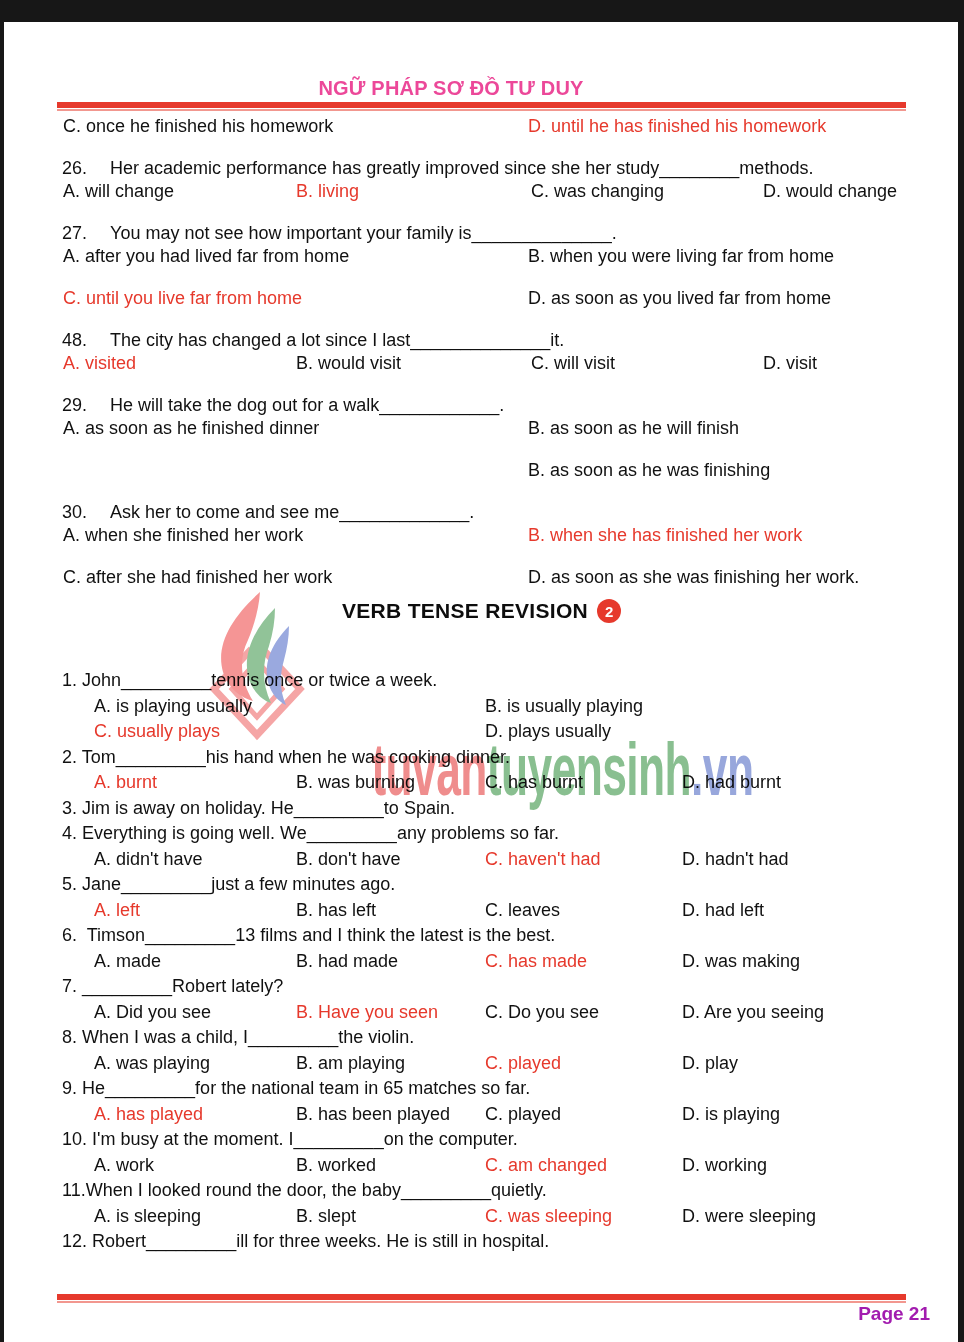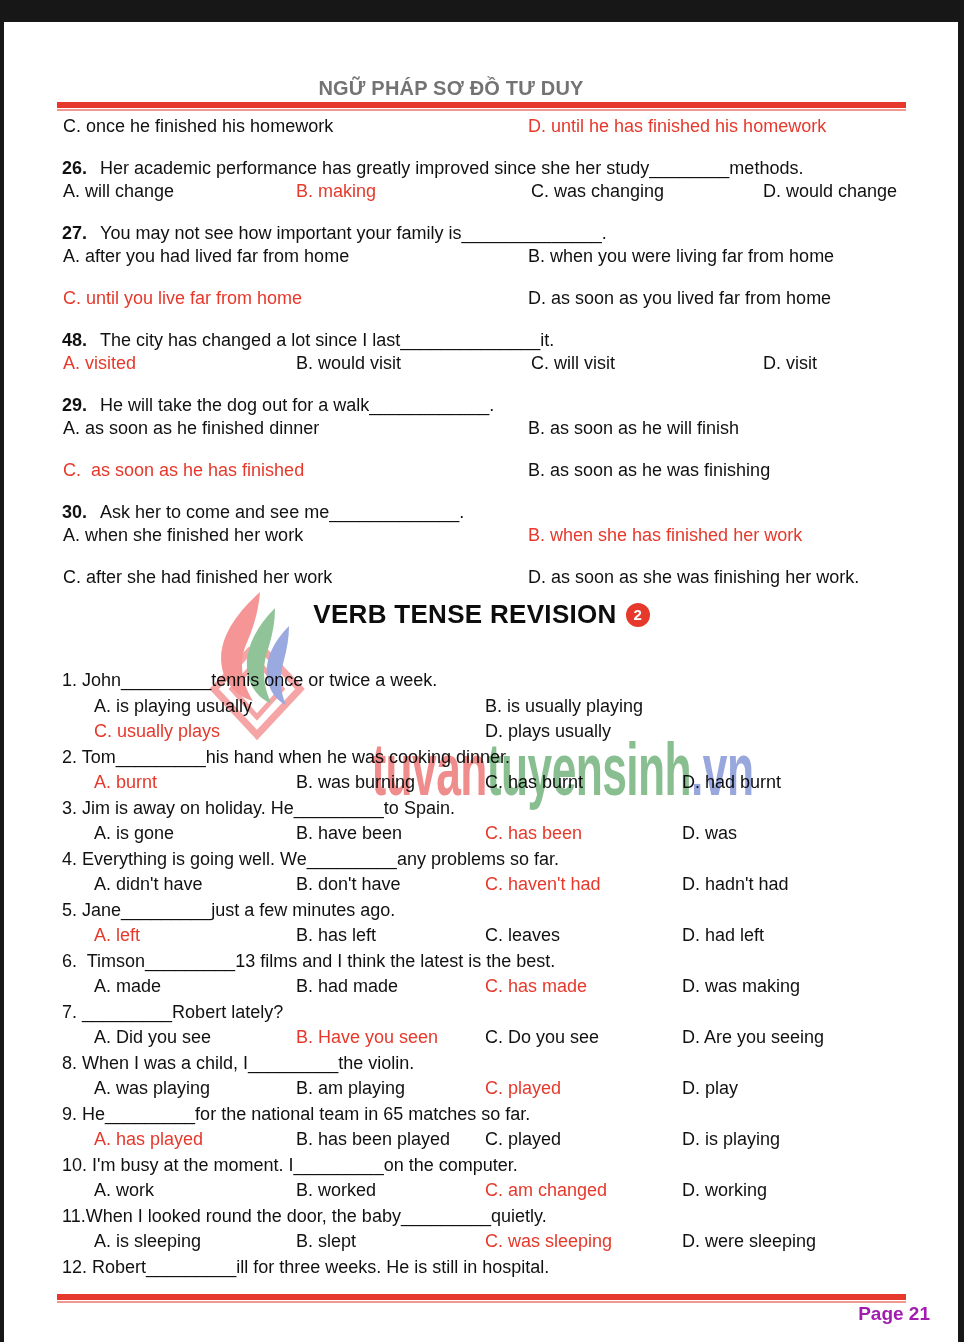--- a/index.html
+++ b/index.html
@@ -9,51 +9,51 @@
     font-family:"Liberation Sans","DejaVu Sans",sans-serif;
     -webkit-font-smoothing:antialiased;
   }
   .page{
     position:absolute;left:4px;top:22px;width:954px;height:1320px;
     background:#ffffff;color:#111;
   }
   
   .hdr-title{
     position:absolute;left:53px;top:55px;width:788px;
-    text-align:center;font-size:20px;font-weight:bold;color:#737373;
+    text-align:center;font-size:20px;font-weight:bold;color:#ec4899;
     letter-spacing:.2px;
   }
   .rule{position:absolute;left:53px;width:849px;}
   .rule-top{top:80px;}
   .rule-bottom{top:1272px;}
   .rule .bar{height:6px;background:var(--accent_red,#e6392c);}
   .rule .sub{height:2px;background:var(--light_red,#f2978f);margin-top:1px;}
   
   .s1wrap{position:absolute;left:57px;top:93px;width:890px;}
   .s2wrap{position:absolute;left:57px;top:646px;width:890px;}
   .row{position:relative;font-size:18px;color:#111;}
   .s1wrap .row{height:23px;line-height:23px;}
   .s1wrap .row.gap{margin-top:19px;}
   .s2wrap .row{height:25.5px;line-height:25.5px;}
   .row.q{padding-left:1px;white-space:pre;}
-  .row.q b{font-weight:bold;margin-right:13px;}
+  .row.q b{font-weight:normal;margin-right:23px;}
   .opt{position:absolute;top:0;white-space:pre;}
   .red{color:var(--accent_red,#e6392c);}
   .s1wrap .o2 .c0{left:2px}   .s1wrap .o2 .c1{left:467px}
   .s1wrap .o4 .c0{left:2px}   .s1wrap .o4 .c1{left:235px}
   .s1wrap .o4 .c2{left:470px} .s1wrap .o4 .c3{left:702px}
   .s2wrap .o2 .c0{left:33px}  .s2wrap .o2 .c1{left:424px}
   .s2wrap .o4 .c0{left:33px}  .s2wrap .o4 .c1{left:235px}
   .s2wrap .o4 .c2{left:424px} .s2wrap .o4 .c3{left:621px}
   
   .s2-title{
     position:absolute;left:53px;top:577px;width:849px;
     display:flex;align-items:center;justify-content:center;gap:9px;
   }
-  .s2-title .txt{font-size:26px;font-weight:bold;color:#0d0d0d;letter-spacing:.3px;}
+  .s2-title .txt{font-size:21px;font-weight:bold;color:#0d0d0d;letter-spacing:.3px;}
   .s2-title .badge{
     width:24px;height:24px;border-radius:50%;
     background:var(--accent_red,#e6392c);color:#fff;
     font-size:15px;font-weight:bold;
     display:flex;align-items:center;justify-content:center;
   }
   
   .page-num{
     position:absolute;right:28px;top:1281px;
     font-size:19px;font-weight:bold;color:#a21caf;
@@ -82,21 +82,21 @@
   </div>
 
   <div class="s1wrap">
       <div class="row o2">
         <span class="opt c0">C. once he finished his homework</span>
         <span class="opt c1 red">D. until he has finished his homework</span>
       </div>
       <div class="row q gap"><b>26.</b><span>Her academic performance has greatly improved since she her study________methods.</span></div>
       <div class="row o4">
         <span class="opt c0">A. will change</span>
-        <span class="opt c1 red">B. making</span>
+        <span class="opt c1 red">B. living</span>
         <span class="opt c2">C. was changing</span>
         <span class="opt c3">D. would change</span>
       </div>
       <div class="row q gap"><b>27.</b><span>You may not see how important your family is______________.</span></div>
       <div class="row o2">
         <span class="opt c0">A. after you had lived far from home</span>
         <span class="opt c1">B. when you were living far from home</span>
       </div>
       <div class="row o2 gap">
         <span class="opt c0 red">C. until you live far from home</span>
@@ -108,21 +108,20 @@
         <span class="opt c1">B. would visit</span>
         <span class="opt c2">C. will visit</span>
         <span class="opt c3">D. visit</span>
       </div>
       <div class="row q gap"><b>29.</b><span>He will take the dog out for a walk____________.</span></div>
       <div class="row o2">
         <span class="opt c0">A. as soon as he finished dinner</span>
         <span class="opt c1">B. as soon as he will finish</span>
       </div>
       <div class="row o2 gap">
-        <span class="opt c0 red">C.  as soon as he has finished</span>
         <span class="opt c1">B. as soon as he was finishing</span>
       </div>
       <div class="row q gap"><b>30.</b><span>Ask her to come and see me_____________.</span></div>
       <div class="row o2">
         <span class="opt c0">A. when she finished her work</span>
         <span class="opt c1 red">B. when she has finished her work</span>
       </div>
       <div class="row o2 gap">
         <span class="opt c0">C. after she had finished her work</span>
         <span class="opt c1">D. as soon as she was finishing her work.</span>
@@ -145,26 +144,20 @@
         <span class="opt c1">D. plays usually</span>
       </div>
       <div class="row q"><span>2. Tom_________his hand when he was cooking dinner.</span></div>
       <div class="row o4">
         <span class="opt c0 red">A. burnt</span>
         <span class="opt c1">B. was burning</span>
         <span class="opt c2">C. has burnt</span>
         <span class="opt c3">D. had burnt</span>
       </div>
       <div class="row q"><span>3. Jim is away on holiday. He_________to Spain.</span></div>
-      <div class="row o4">
-        <span class="opt c0">A. is gone</span>
-        <span class="opt c1">B. have been</span>
-        <span class="opt c2 red">C. has been</span>
-        <span class="opt c3">D. was</span>
-      </div>
       <div class="row q"><span>4. Everything is going well. We_________any problems so far.</span></div>
       <div class="row o4">
         <span class="opt c0">A. didn't have</span>
         <span class="opt c1">B. don't have</span>
         <span class="opt c2 red">C. haven't had</span>
         <span class="opt c3">D. hadn't had</span>
       </div>
       <div class="row q"><span>5. Jane_________just a few minutes ago.</span></div>
       <div class="row o4">
         <span class="opt c0 red">A. left</span>

